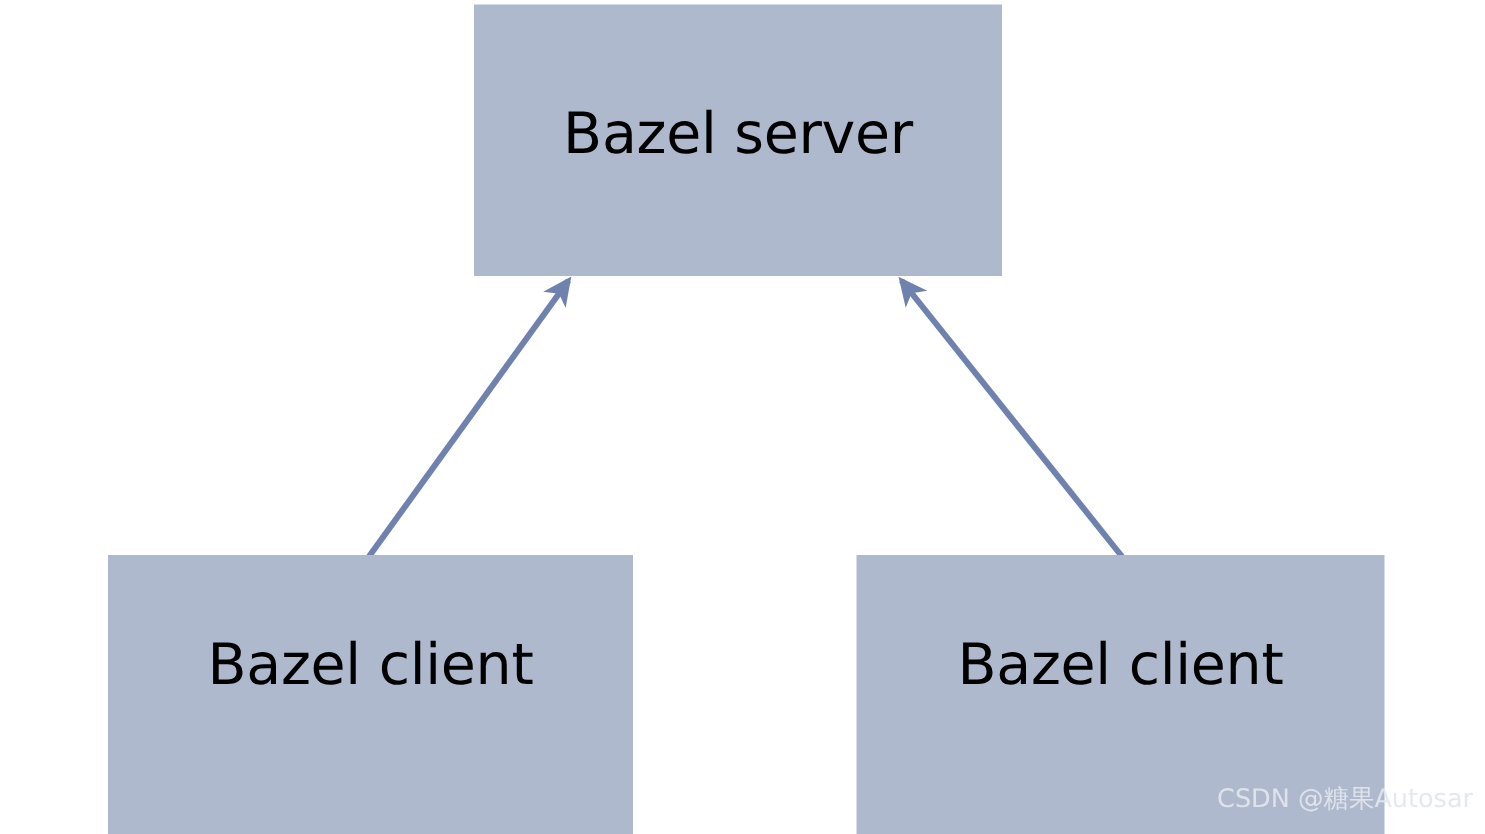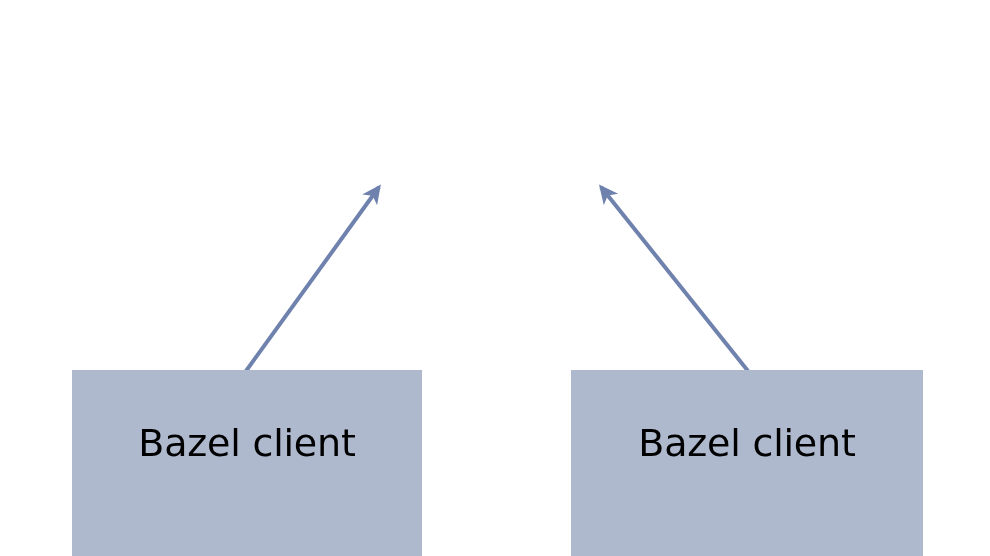--- a/index.html
+++ b/index.html
@@ -93,23 +93,27 @@
       <marker id="arrowhead-right" markerWidth="5.2" markerHeight="5.2" refX="4.2" refY="2.6" orient="auto" markerUnits="strokeWidth">
         <path d="M 0.2,0.3 L 5.0,2.6 L 0.2,4.9 L 1.5,2.6 Z" fill="#6f82ae"></path>
       </marker>
     </defs>
 
     <line x1="246" y1="371" x2="379" y2="187" stroke="#6f82ae" stroke-width="4" marker-end="url(#arrowhead-left)"></line>
 
     <line x1="748" y1="371" x2="601" y2="187" stroke="#6f82ae" stroke-width="4" marker-end="url(#arrowhead-right)"></line>
   </svg>
 
+  <div class="node-box" id="box-server">
+    <span class="node-label">Bazel server</span>
+  </div>
 
   <div class="node-box" id="box-client-left">
     <span class="node-label">Bazel client</span>
   </div>
 
   <div class="node-box" id="box-client-right">
     <span class="node-label">Bazel client</span>
   </div>
 
+  <div id="watermark">CSDN @糖果Autosar</div>
 
 </div>
 
 </body></html>

